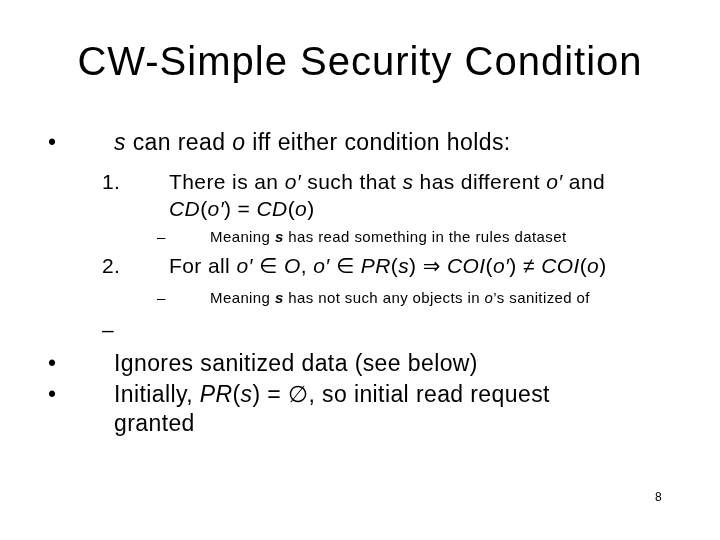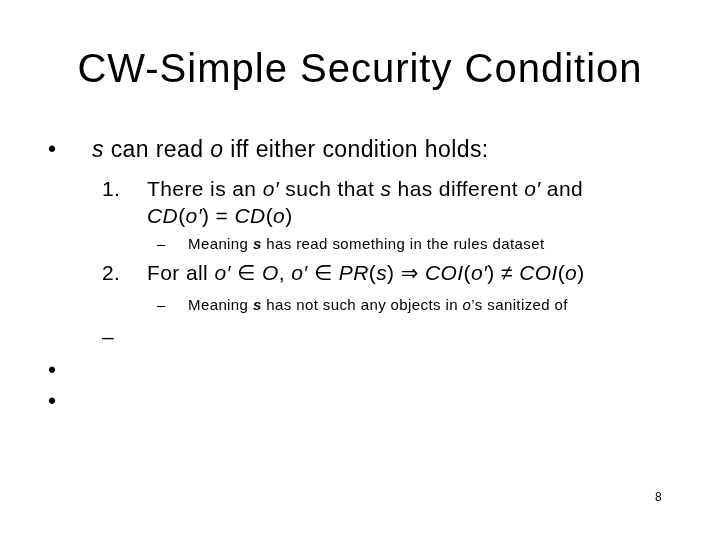--- a/index.html
+++ b/index.html
@@ -11,37 +11,37 @@
     position: relative;
     width: 720px;
     height: 540px;
     background: #ffffff;
     color: #000000;
     font-family: "Liberation Sans", "DejaVu Sans", sans-serif;
     overflow: hidden;
     letter-spacing: 0.4px;
   }
   .slide-title {
-    margin: 7px;
+    margin: 0;
     padding-top: 38px;
     text-align: center;
     font-size: 40px;
     font-weight: 400;
     line-height: 46px;
     letter-spacing: 1px;
   }
   .bullet-list {
     margin-top: 44px;
   }
   .row {
     display: flex;
     align-items: baseline;
   }
   .row .marker { flex: 0 0 auto; box-sizing: border-box; }
-  .row .text   { flex: 0 1 auto; }
+  .row .text   { flex: 0 1 auto; margin-left: 22px; }
 
   
   .l1 { padding-left: 42px; }
   .l1 .marker { width: 50px; padding-left: 6px; }
   .l2 { padding-left: 102px; }
   .l2 .marker { width: 45px; }
   .l3 { padding-left: 157px; }
   .l3 .marker { width: 31px; }
 
   
@@ -94,20 +94,22 @@
       </div>
       <div class="row l3 s-small">
         <span class="marker">–</span>
         <span class="text"><span>Meaning </span><span class="run-i run-b">s</span><span> has not such any objects in </span><span class="run-i">o</span><span>’s sanitized of</span><br></span>
       </div>
       <div class="row l2 s-medium">
         <span class="marker">–</span>
       </div>
       <div class="row l1 s-large">
         <span class="marker">•</span>
+        <span class="text"><span>Ignores sanitized data (see below)</span></span>
       </div>
       <div class="row l1 s-large">
         <span class="marker">•</span>
+        <span class="text"><span>Initially, </span><span class="run-i">PR</span><span>(</span><span class="run-i">s</span><span>) = ∅, so initial read request</span><br><span>granted</span></span>
       </div>
     </div>
 
   <div class="page-number">8</div>
 </div>
 
 </body></html>

